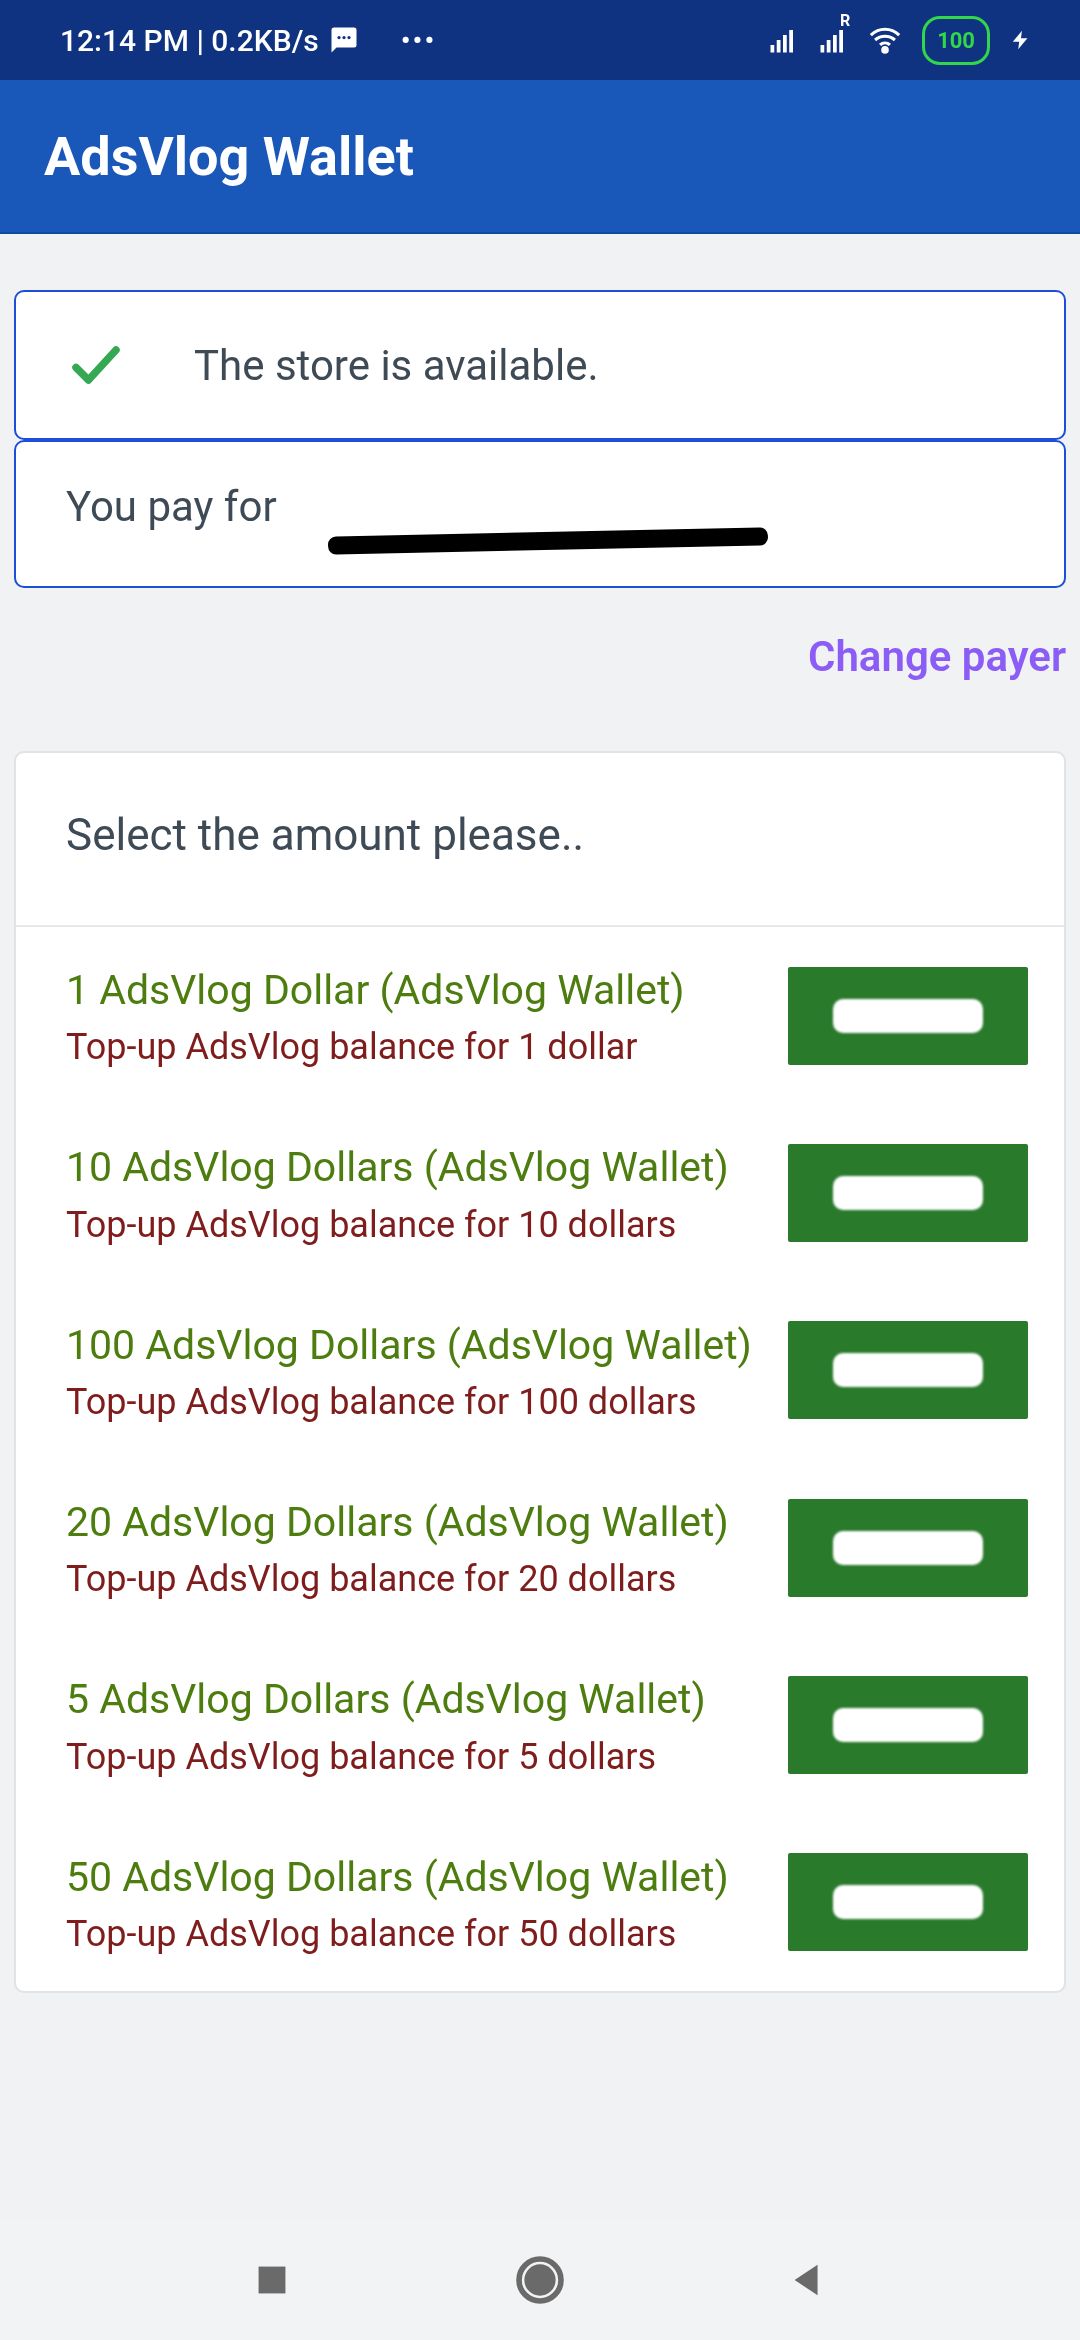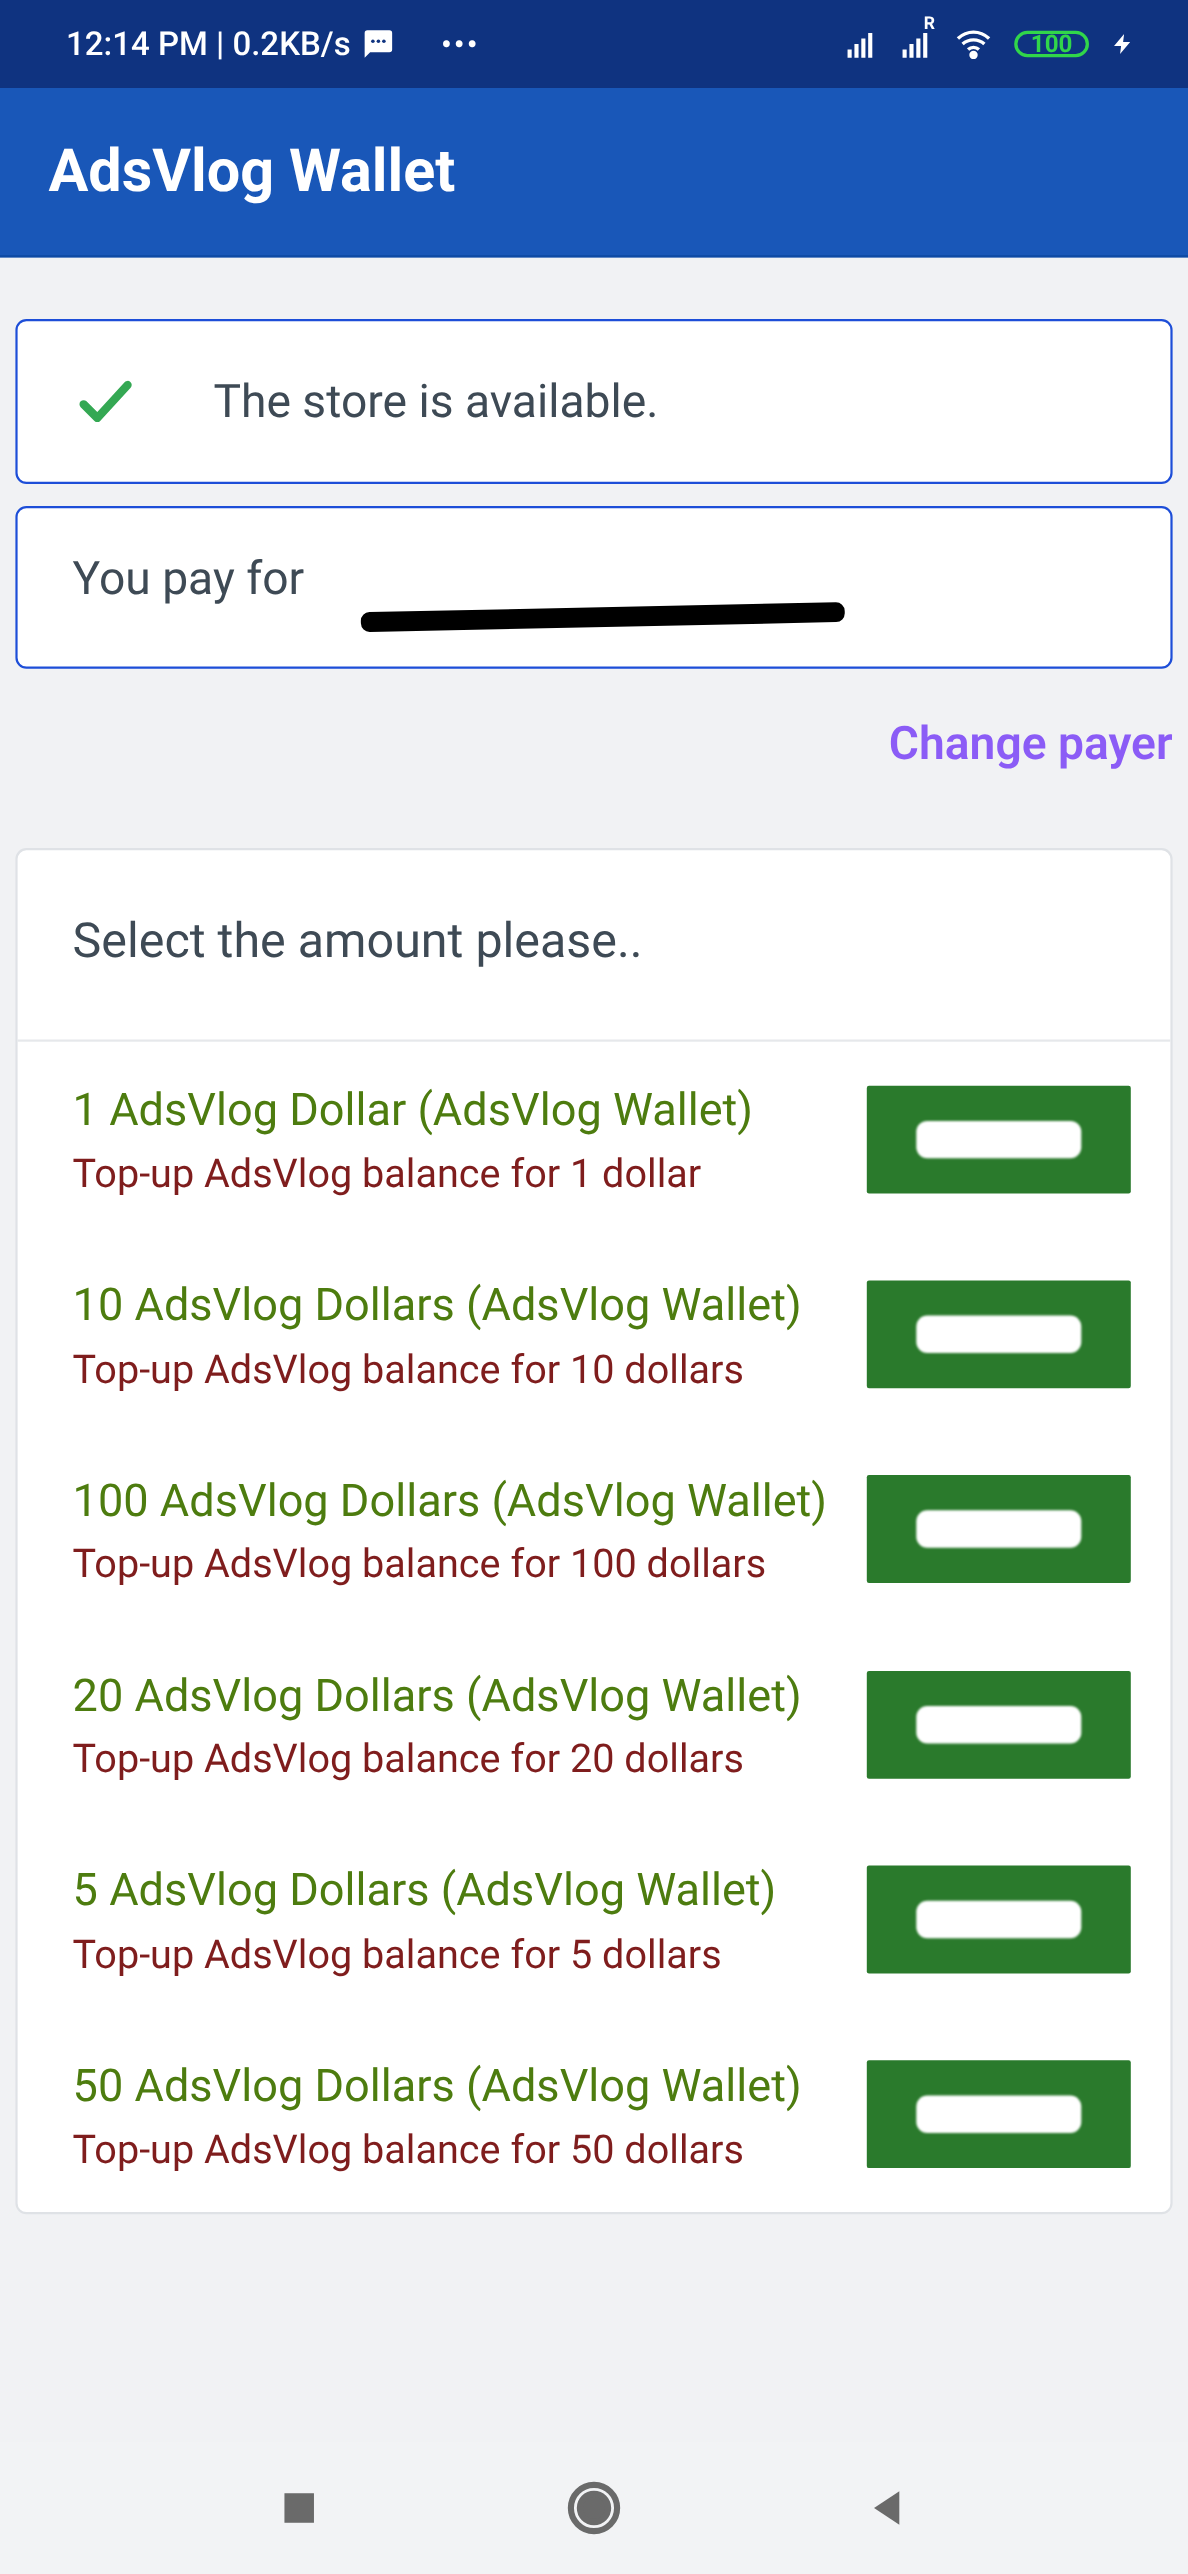--- a/index.html
+++ b/index.html
@@ -33,21 +33,21 @@
   .battery-pill {
     display: inline-flex;
     align-items: center;
     justify-content: center;
     border: 3px solid #31d64a;
     color: #31d64a;
     border-radius: 18px;
     font-size: 22px;
     font-weight: 700;
     padding: 2px 12px;
-    height: 24px;
+    height: 49px;
   }
 
   
   .appbar {
     height: 154px;
     background: #1957b8;
     color: #fff;
     display: flex;
     align-items: center;
     padding: 16px 44px;
@@ -72,21 +72,20 @@
     align-items: center;
     gap: 68px;
     height: 150px;
   }
   .check-icon { display: inline-flex; }
   .store-text {
     font-size: 42px;
     color: #3e4a55;
   }
   .payer-card {
-    margin-top: 20px;
     height: 148px;
     display: flex;
     align-items: center;
     position: relative;
     padding-top: 20px;
   }
   .payer-text {
     font-size: 42px;
     color: #3e4a55;
   }

